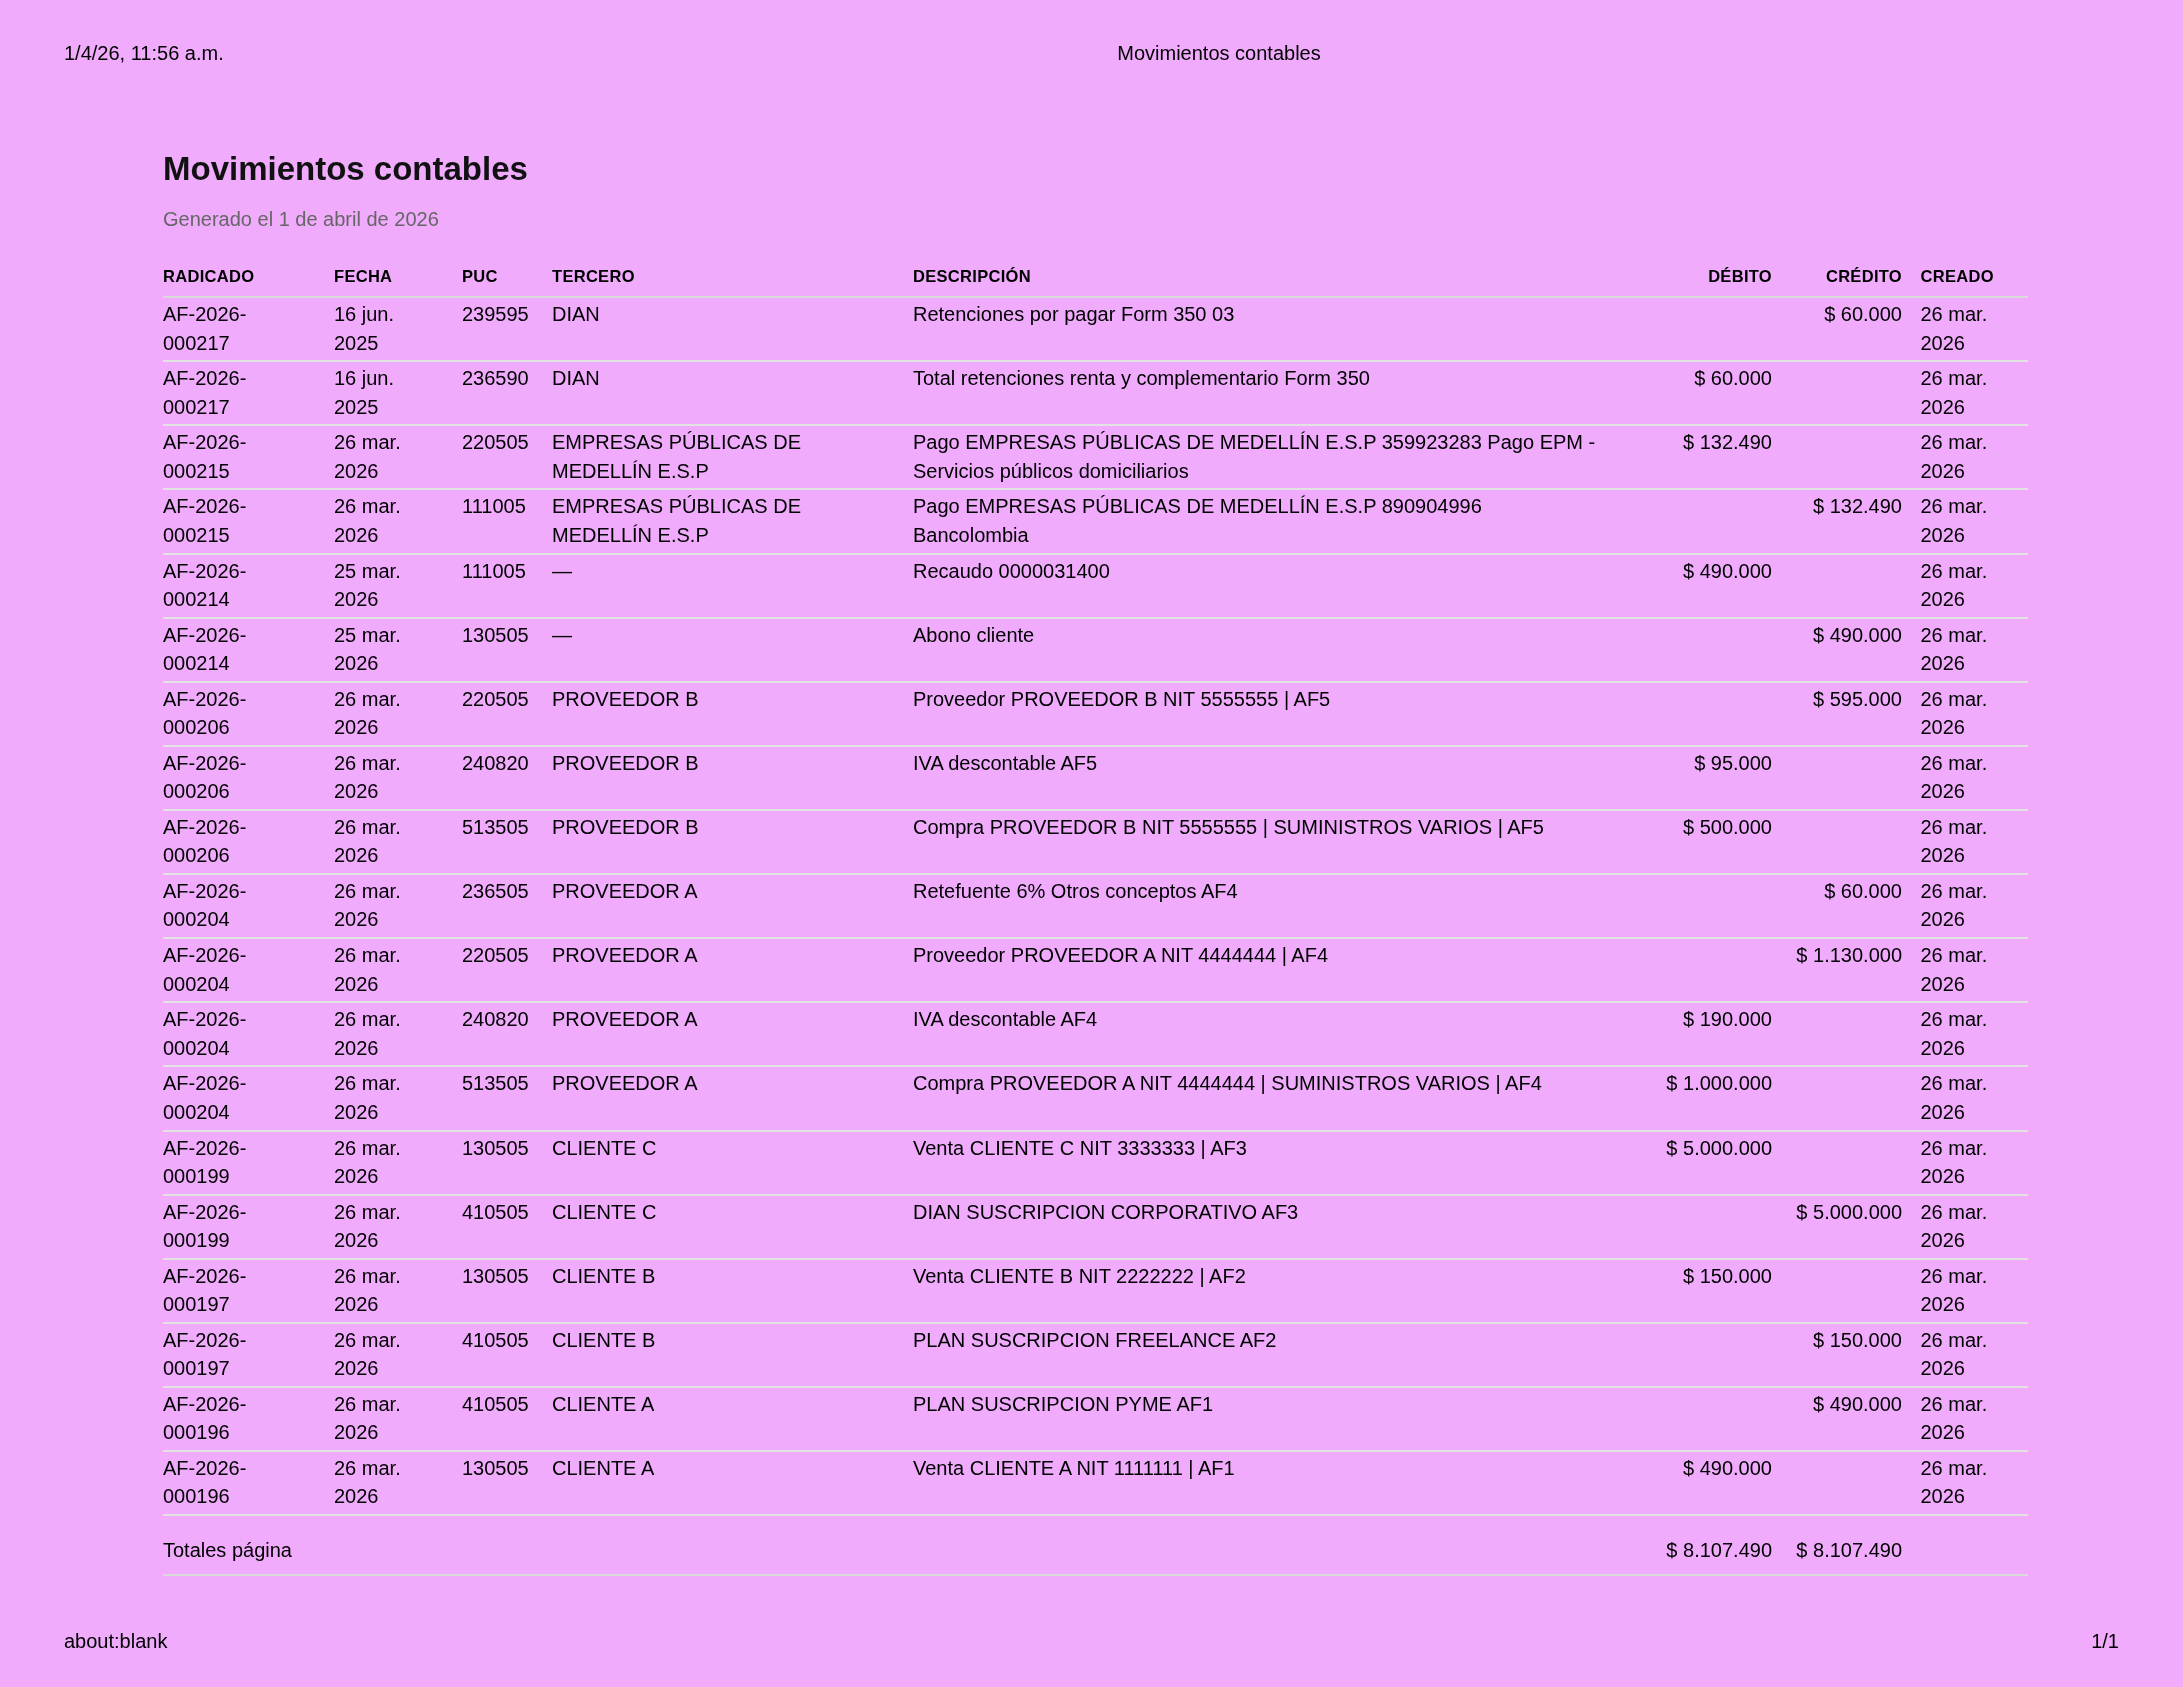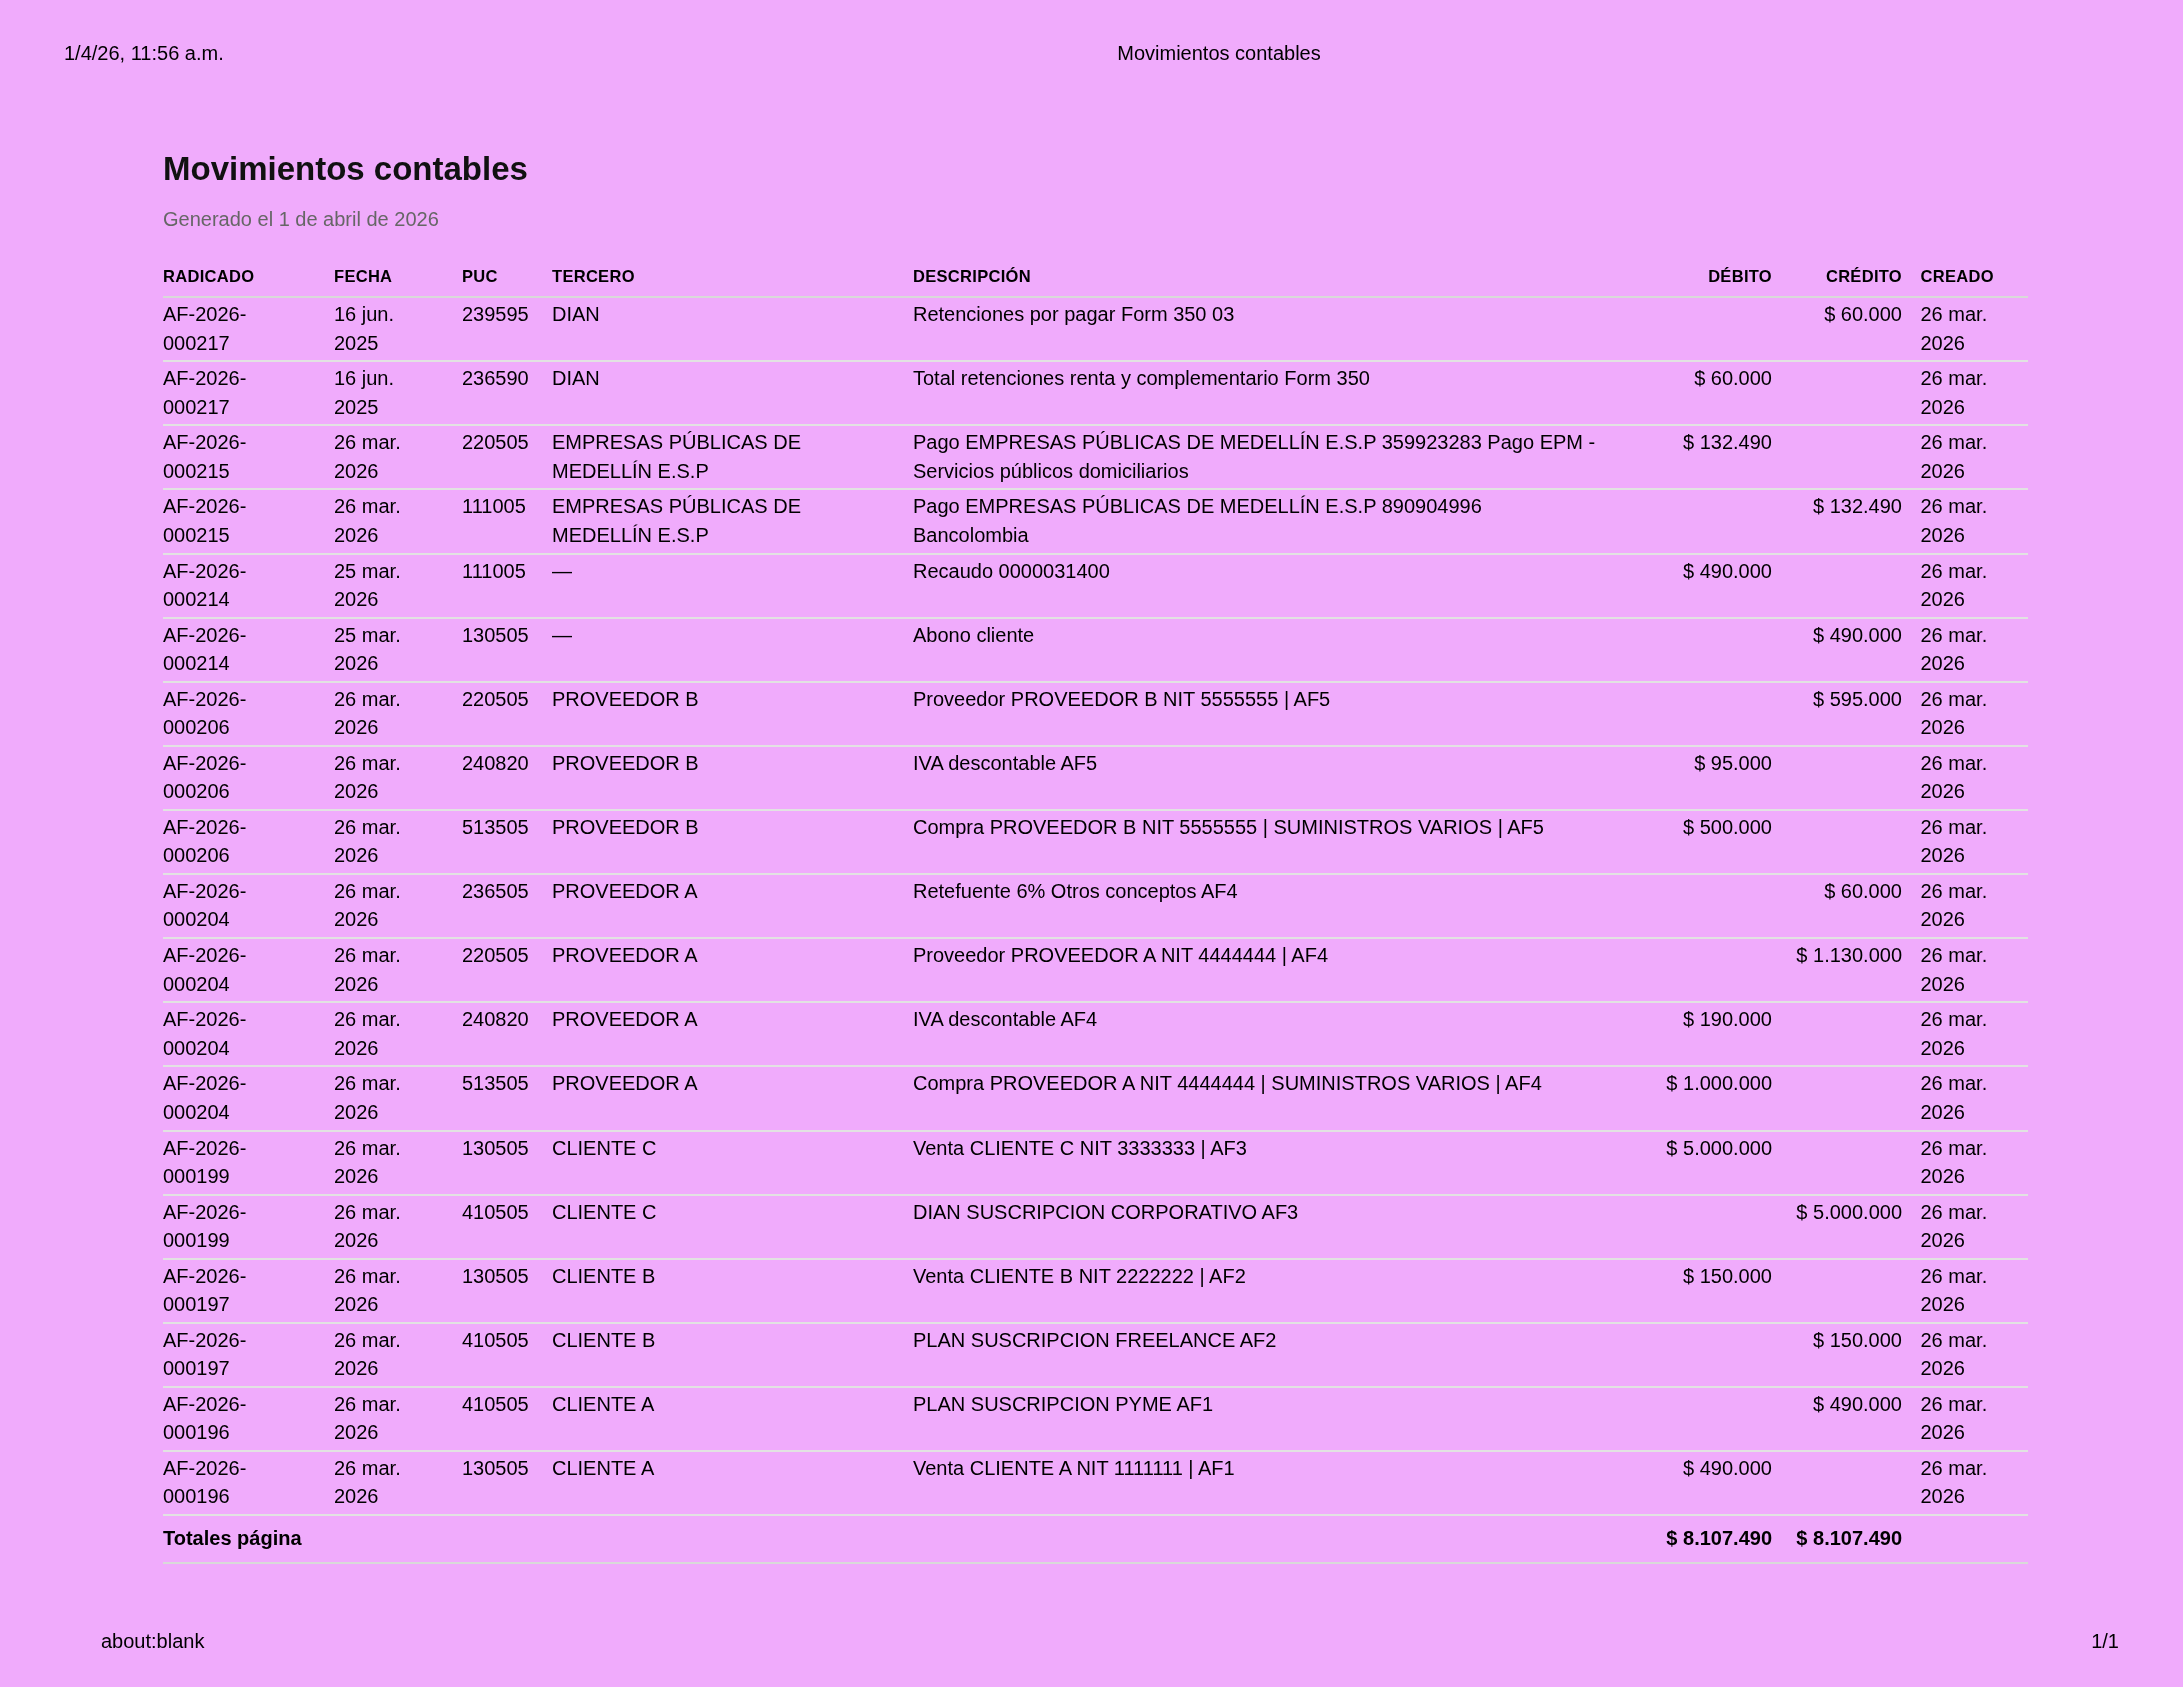--- a/index.html
+++ b/index.html
@@ -39,21 +39,20 @@
     font-size: 20px;
     line-height: 24px;
     white-space: nowrap;
   }
   .print-url {
     position: absolute;
     left: 64px;
     top: 1629px;
     font-size: 20px;
     line-height: 24px;
-    margin-left: 37px;
   }
   .print-page-number {
     position: absolute;
     right: 64px;
     top: 1629px;
     font-size: 20px;
     line-height: 24px;
     text-align: left;
   }
 
@@ -106,24 +105,24 @@
     padding-right: 0;
     white-space: nowrap;
   }
   .movements th.creado-col, .movements td.creado-col {
     padding-left: 18.5px;
     padding-right: 0;
   }
   .movements td.radicado-col { padding-right: 32px; }
   .movements td.fecha-col    { padding-right: 40px; }
   .movements tfoot td {
-    font-weight: bold;
+    font-weight: normal;
     border-top: 2px solid #d9d9d9;
     border-bottom: 2px solid #d9d9d9;
-    padding-top: 8px;
+    padding-top: 20px;
     padding-bottom: 9.3px;
   }
 </style>
 </head>
 <body>
 
 <div id="page">
 
   <div class="print-datetime">1/4/26, 11:56 a.m.</div>
   <div class="print-title">Movimientos contables</div>

